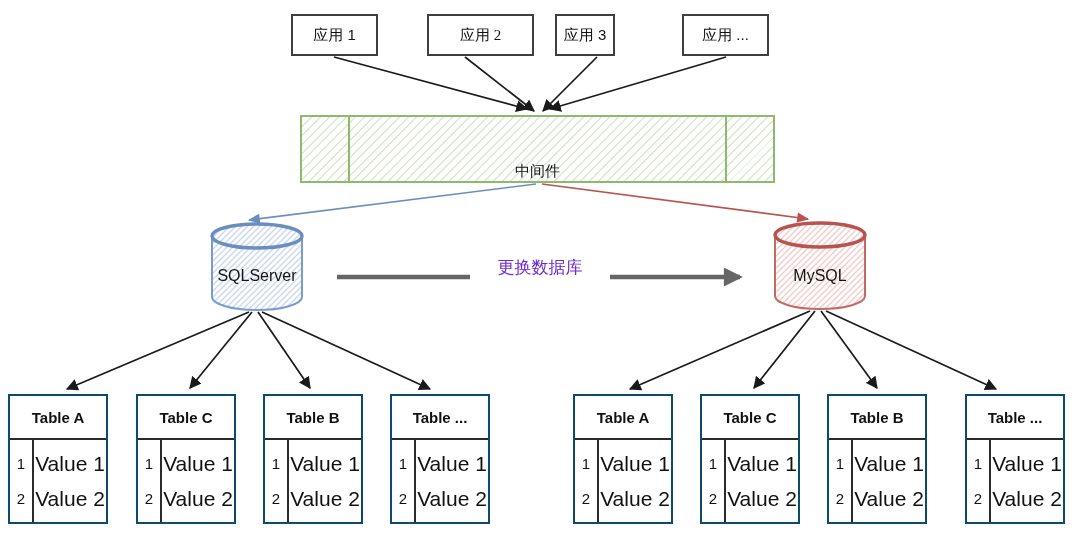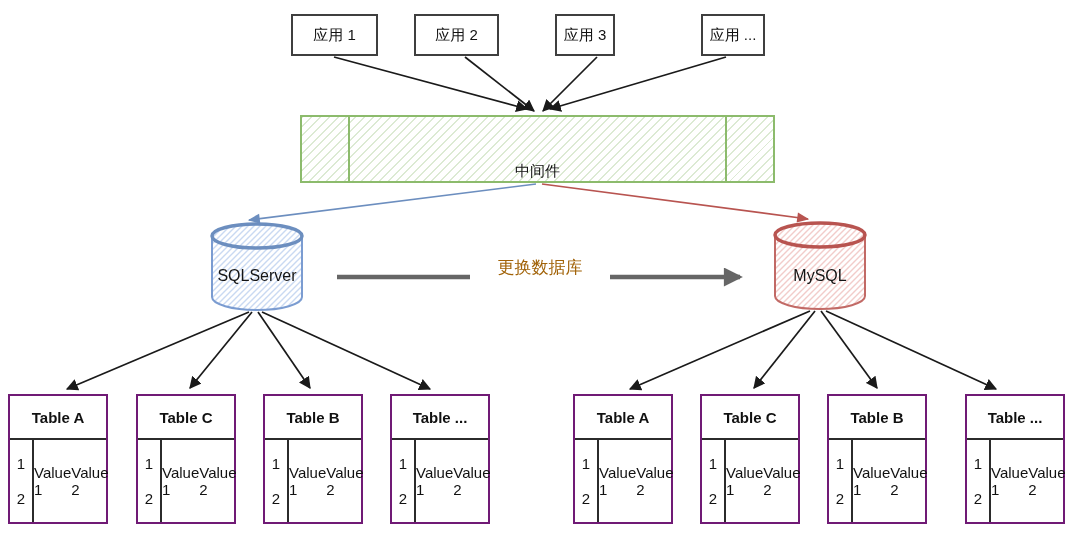--- a/index.html
+++ b/index.html
@@ -31,41 +31,41 @@
 
   
   .db-label{
     position:absolute;width:140px;text-align:center;font-size:16px;color:#141414;
   }
 
   
   #migration-label{
     position:absolute;left:470px;top:253px;width:140px;height:28px;
     background:#ffffff;display:flex;align-items:center;justify-content:center;
-    font-size:17px;color:#a16207;
+    font-size:17px;color:#6d28d9;
   }
 
   
   .tbl{
     position:absolute;top:394px;width:100px;height:130px;box-sizing:border-box;
-    border:2px solid #701a75;background:#ffffff;display:flex;flex-direction:column;
+    border:2px solid #0c4a6e;background:#ffffff;display:flex;flex-direction:column;
   }
   .tbl-title{
     height:44px;flex:0 0 44px;display:flex;align-items:center;justify-content:center;
     font-weight:bold;font-size:15px;border-bottom:2px solid #2b2b2b;box-sizing:border-box;
   }
   .tbl-body{flex:1;display:flex;}
   .tbl-numcol{
     flex:0 0 24px;border-right:2px solid #2b2b2b;box-sizing:border-box;
     display:flex;flex-direction:column;justify-content:space-around;align-items:center;
     padding:6px 0;font-size:15px;
   }
   .tbl-valcol{
-    flex:1;display:flex;flex-direction:row;justify-content:space-around;align-items:center;
-    padding:6px 0;font-size:15px;
+    flex:1;display:flex;flex-direction:column;justify-content:space-around;align-items:center;
+    padding:6px 0;font-size:21px;
   }
 </style>
 </head>
 <body>
 
 <div id="canvas">
 
   <svg id="arrow-layer" viewBox="0 0 1080 538" xmlns="http://www.w3.org/2000/svg">
     <defs>
       <marker id="mk-black" viewBox="0 0 10 10" markerUnits="userSpaceOnUse" markerWidth="12" markerHeight="12" refX="9" refY="5" orient="auto">
@@ -117,27 +117,27 @@
 
     <line x1="810" y1="311" x2="630" y2="389" stroke="#1a1a1a" stroke-width="1.7" marker-end="url(#mk-black)"></line>
     <line x1="815" y1="311" x2="754" y2="388" stroke="#1a1a1a" stroke-width="1.7" marker-end="url(#mk-black)"></line>
     <line x1="821" y1="311" x2="877" y2="388" stroke="#1a1a1a" stroke-width="1.7" marker-end="url(#mk-black)"></line>
     <line x1="826" y1="311" x2="996" y2="389" stroke="#1a1a1a" stroke-width="1.7" marker-end="url(#mk-black)"></line>
   </svg>
 
   <div class="app-box" style="left:291px;width:87px;">
     <span>应用 1</span>
   </div>
-  <div class="app-box" style="left:414px;width:85px;">
+  <div class="app-box" style="left:427px;width:107px;font-family:Liberation Serif, serif;">
     <span>应用 2</span>
   </div>
   <div class="app-box" style="left:555px;width:60px;">
     <span>应用 3</span>
   </div>
-  <div class="app-box" style="left:701px;width:64px;">
+  <div class="app-box" style="left:682px;width:87px;">
     <span>应用 ...</span>
   </div>
 
   <div id="middleware">
     <div class="mw-divider" id="mw-div-left"></div>
     <span>中间件</span>
     <div class="mw-divider" id="mw-div-right"></div>
   </div>
 
   <div class="db-label" style="left:187px;top:267px;">SQLServer</div>

